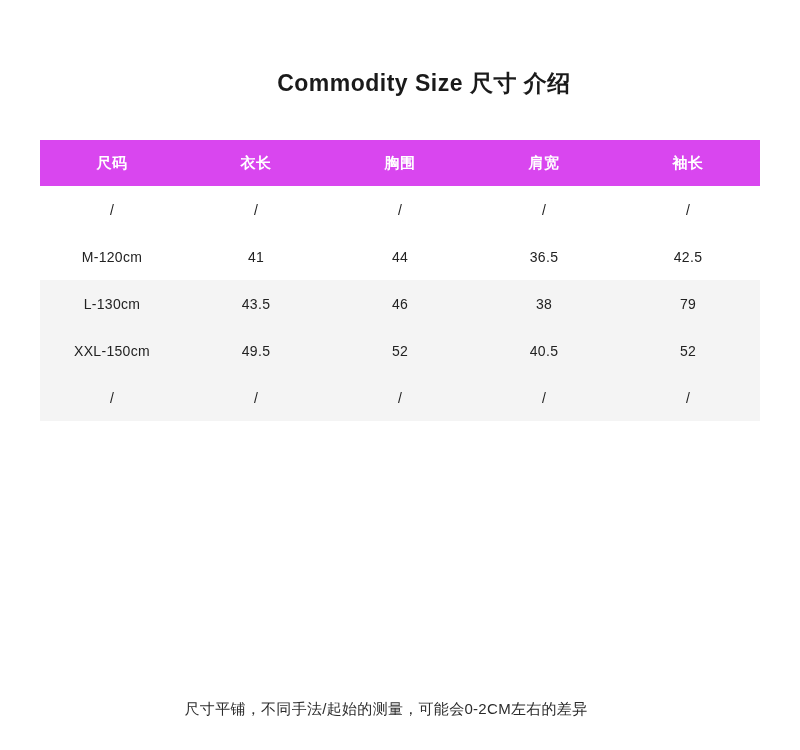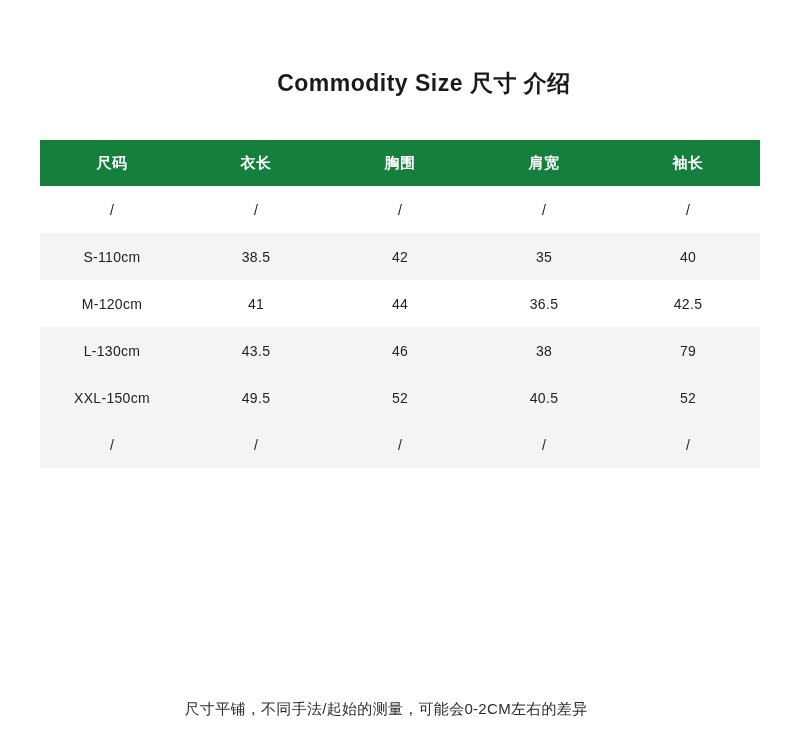--- a/index.html
+++ b/index.html
@@ -31,21 +31,21 @@
   }
   .table-wrap {
     margin: 41px 40px 0 40px;
   }
   table.size-table {
     width: 720px;
     border-collapse: collapse;
     table-layout: fixed;
   }
   table.size-table th {
-    background: #15803d;
+    background: #d946ef;
     color: #ffffff;
     font-size: 15px;
     font-weight: bold;
     height: 44px;
     text-align: center;
     vertical-align: middle;
     letter-spacing: 0.5px;
   }
   table.size-table td {
     height: 45px;
@@ -91,27 +91,20 @@
         </tr>
       </thead>
       <tbody>
         <tr class="even">
           <td>/</td>
           <td>/</td>
           <td>/</td>
           <td>/</td>
           <td>/</td>
         </tr>
-        <tr class="odd">
-          <td>S-110cm</td>
-          <td>38.5</td>
-          <td>42</td>
-          <td>35</td>
-          <td>40</td>
-        </tr>
         <tr class="even">
           <td>M-120cm</td>
           <td>41</td>
           <td>44</td>
           <td>36.5</td>
           <td>42.5</td>
         </tr>
         <tr class="odd">
           <td>L-130cm</td>
           <td>43.5</td>

